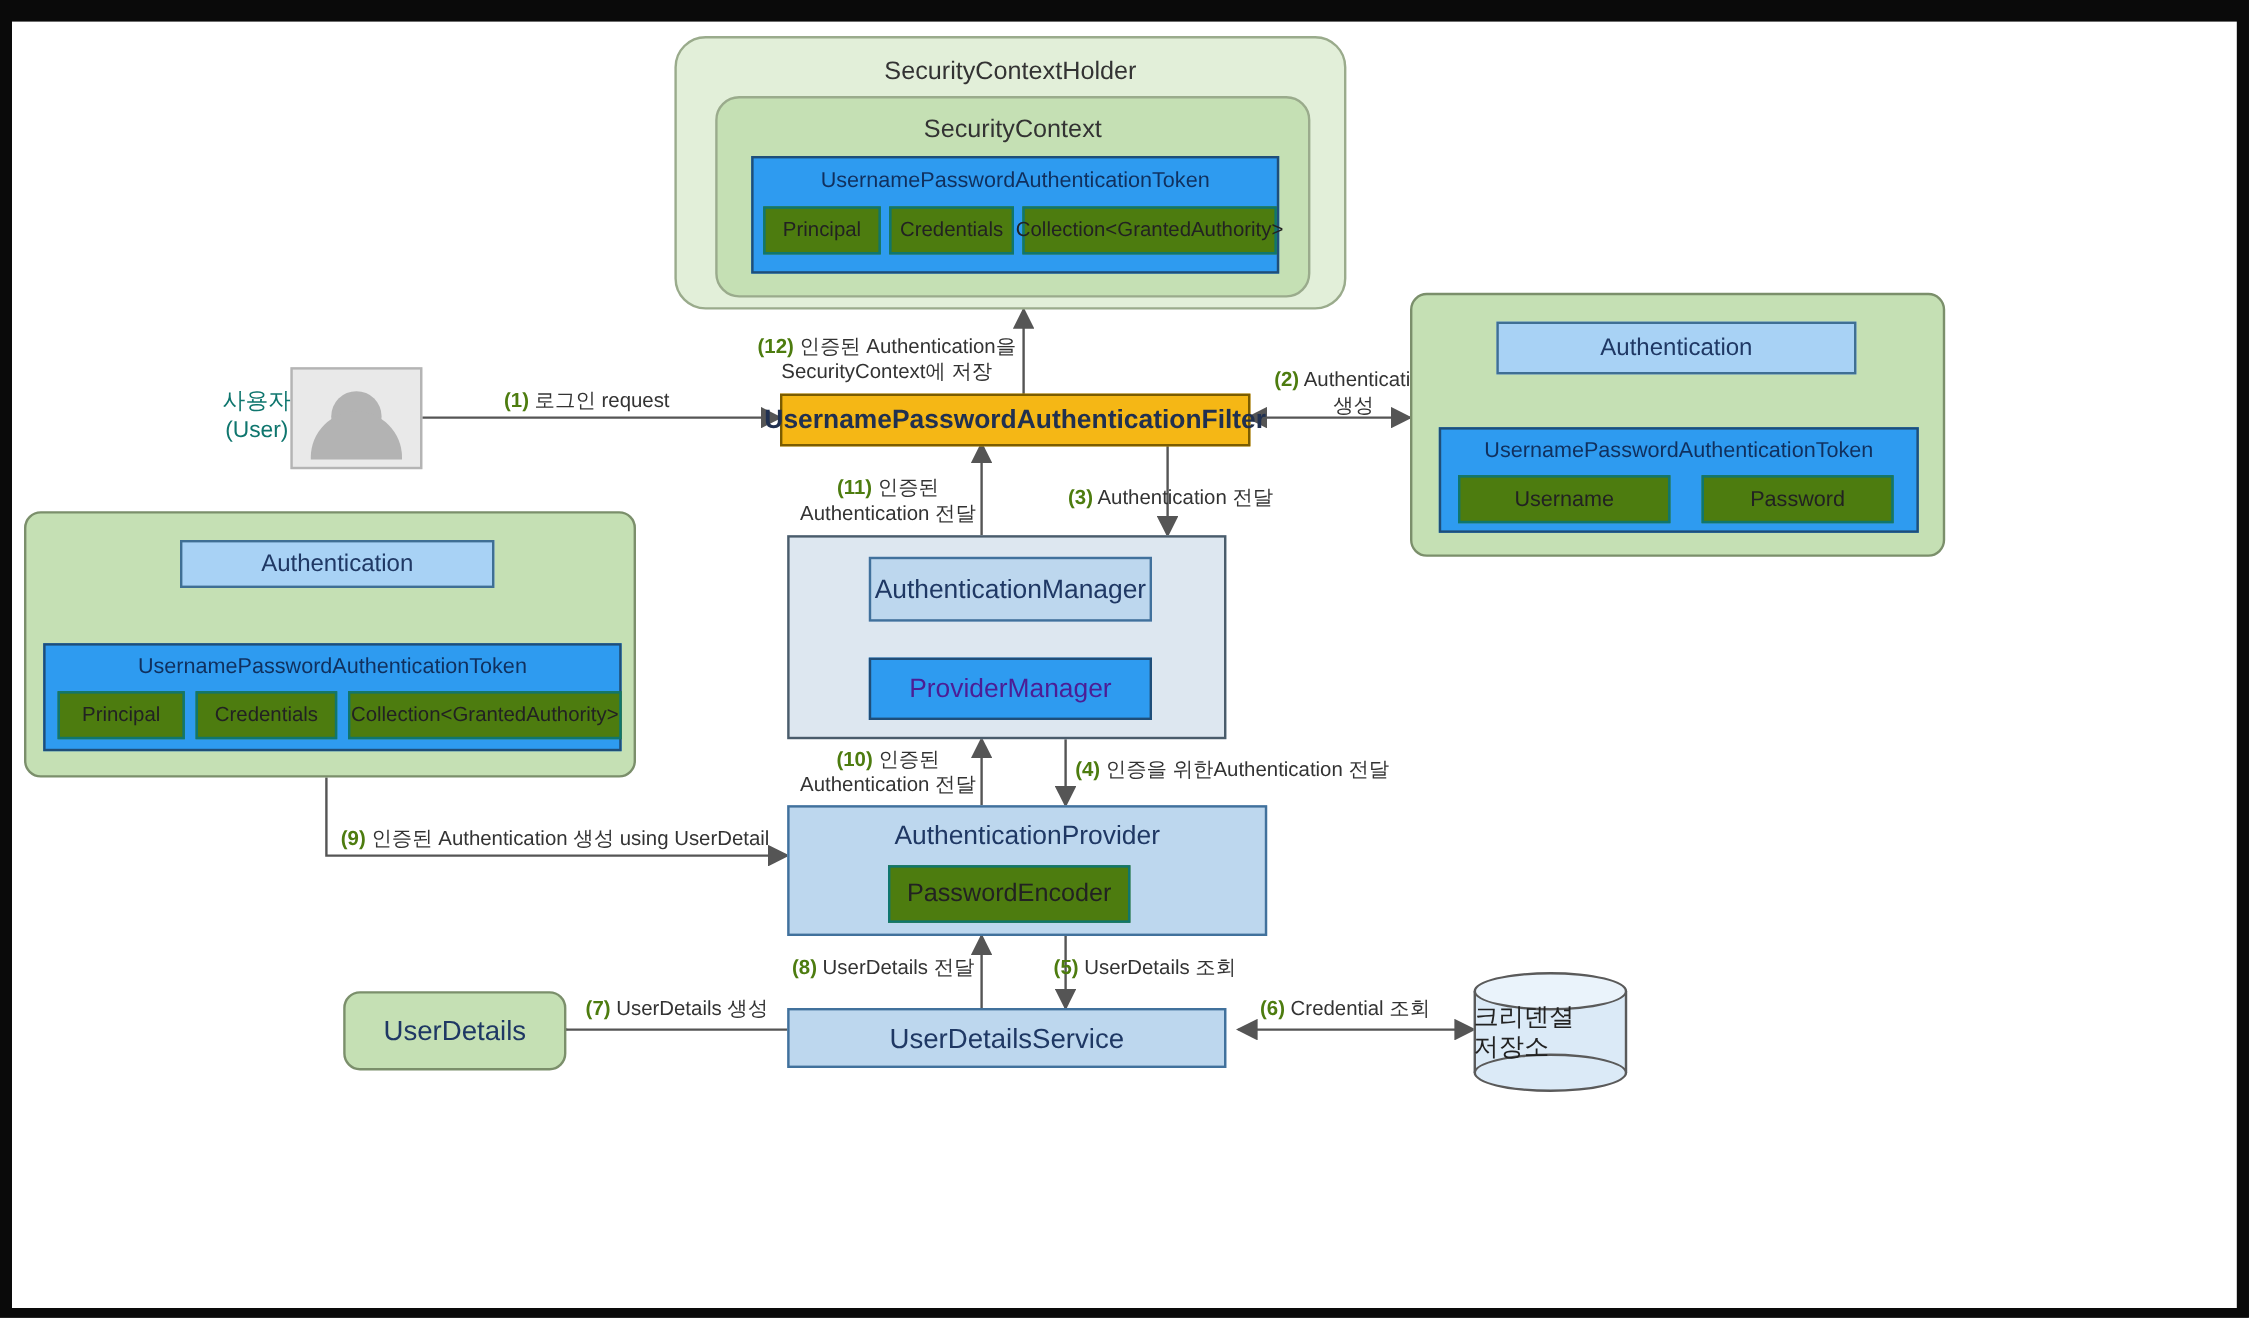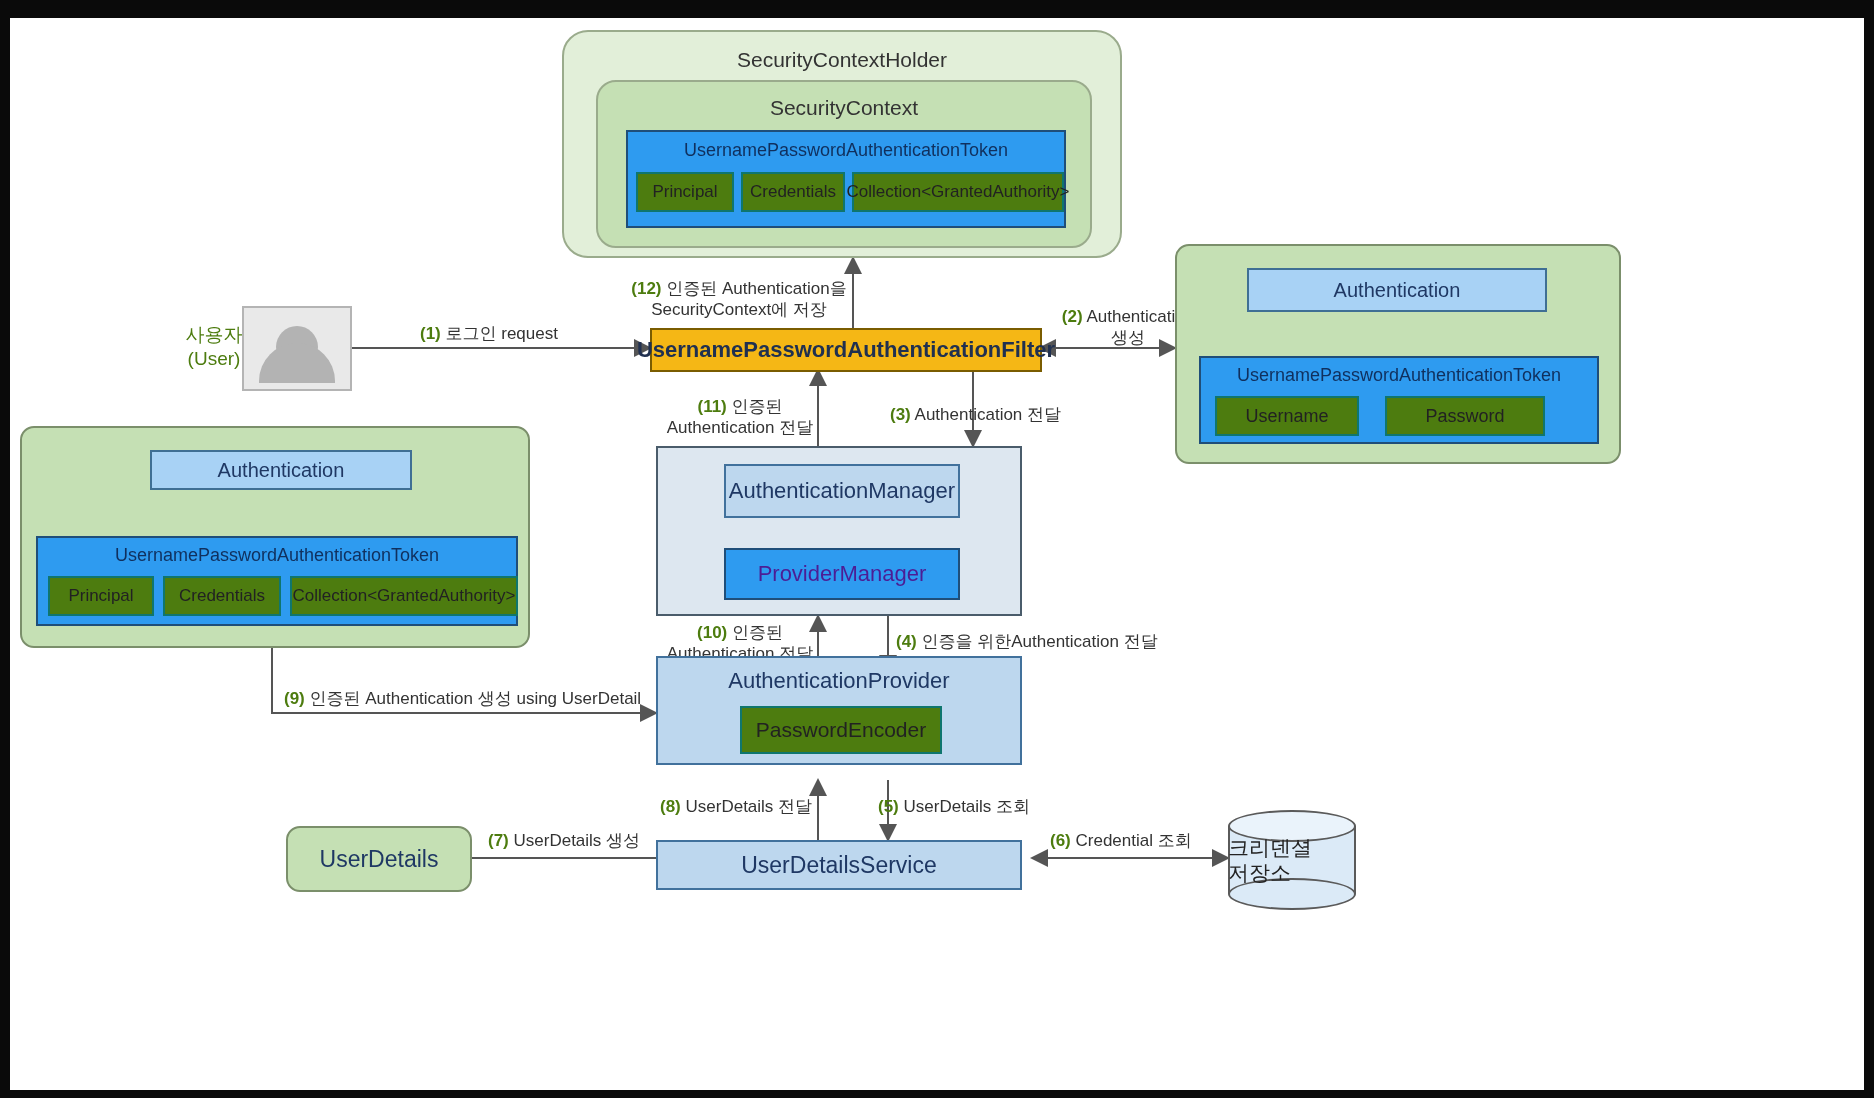--- a/index.html
+++ b/index.html
@@ -236,21 +236,21 @@
         </div>
       </div>
     </div>
 
     <div class="ann center" style="left:614px; top:260px; width:230px;">
       <span class="num">(12)</span>
       <span>인증된 Authentication을</span><br>
       <span>SecurityContext에 저장</span>
     </div>
 
-    <div class="node" style="left:168px; top:305px; width:72px; text-align:center; font-size:19px; color:#4d7c0f; line-height:1.25;">
+    <div class="node" style="left:168px; top:305px; width:72px; text-align:center; font-size:19px; color:#0f766e; line-height:1.25;">
       <div>사용자</div>
       <div>(User)</div>
     </div>
     <div class="node avatar-box" style="left:232px; top:288px; width:110px; height:85px;">
       <div class="avatar-head"></div>
       <div class="avatar-body"></div>
     </div>
     <div class="ann" style="left:410px; top:305px;">
       <span class="num">(1)</span>
       <span>로그인 request</span>
@@ -266,21 +266,21 @@
       <span>생성</span>
     </div>
 
     <div class="node green-plain" style="left:1165px; top:226px; width:446px; height:220px;">
       <div class="node blue-pale" style="left:70px; top:22px; width:300px; height:44px;">
         <div class="lbl" style="font-size:20px;">Authentication</div>
       </div>
       <div class="node blue-strong" style="left:22px; top:110px; width:400px; height:88px;">
         <div style="position:absolute;left:0;right:0;top:7px;text-align:center;font-size:18px;color:#10305e;">UsernamePasswordAuthenticationToken</div>
         <div style="position:absolute;left:14px;top:38px;display:flex;gap:26px;">
-          <div class="white-chip" style="width:144px;height:40px;">
+          <div class="white-chip" style="width:177px;height:40px;">
             <div class="lbl dark" style="font-size:18px;">Username</div>
           </div>
           <div class="white-chip" style="width:160px;height:40px;">
             <div class="lbl dark" style="font-size:18px;">Password</div>
           </div>
         </div>
       </div>
     </div>
 
     <div class="ann center" style="left:650px; top:378px; width:160px;">
@@ -325,21 +325,21 @@
     <div class="ann center" style="left:650px; top:604px; width:160px;">
       <span class="num">(10)</span>
       <span>인증된</span><br>
       <span>Authentication 전달</span>
     </div>
     <div class="ann" style="left:886px; top:613px;">
       <span class="num">(4)</span>
       <span>인증을 위한Authentication 전달</span>
     </div>
 
-    <div class="node blue-light" style="left:646px; top:638px; width:366px; height:109px;">
+    <div class="node blue-light" style="left:646px; top:653px; width:400px; height:109px;">
       <div style="position:absolute;left:0;right:0;top:10px;text-align:center;font-size:22px;color:#1f3864;">AuthenticationProvider</div>
       <div class="node white-chip" style="left:82px; top:48px; width:202px; height:48px;">
         <div class="lbl dark" style="font-size:21px;">PasswordEncoder</div>
       </div>
     </div>
 
     <div class="ann" style="left:274px; top:670px;">
       <span class="num">(9)</span>
       <span>인증된 Authentication 생성 using UserDetail</span>
     </div>

